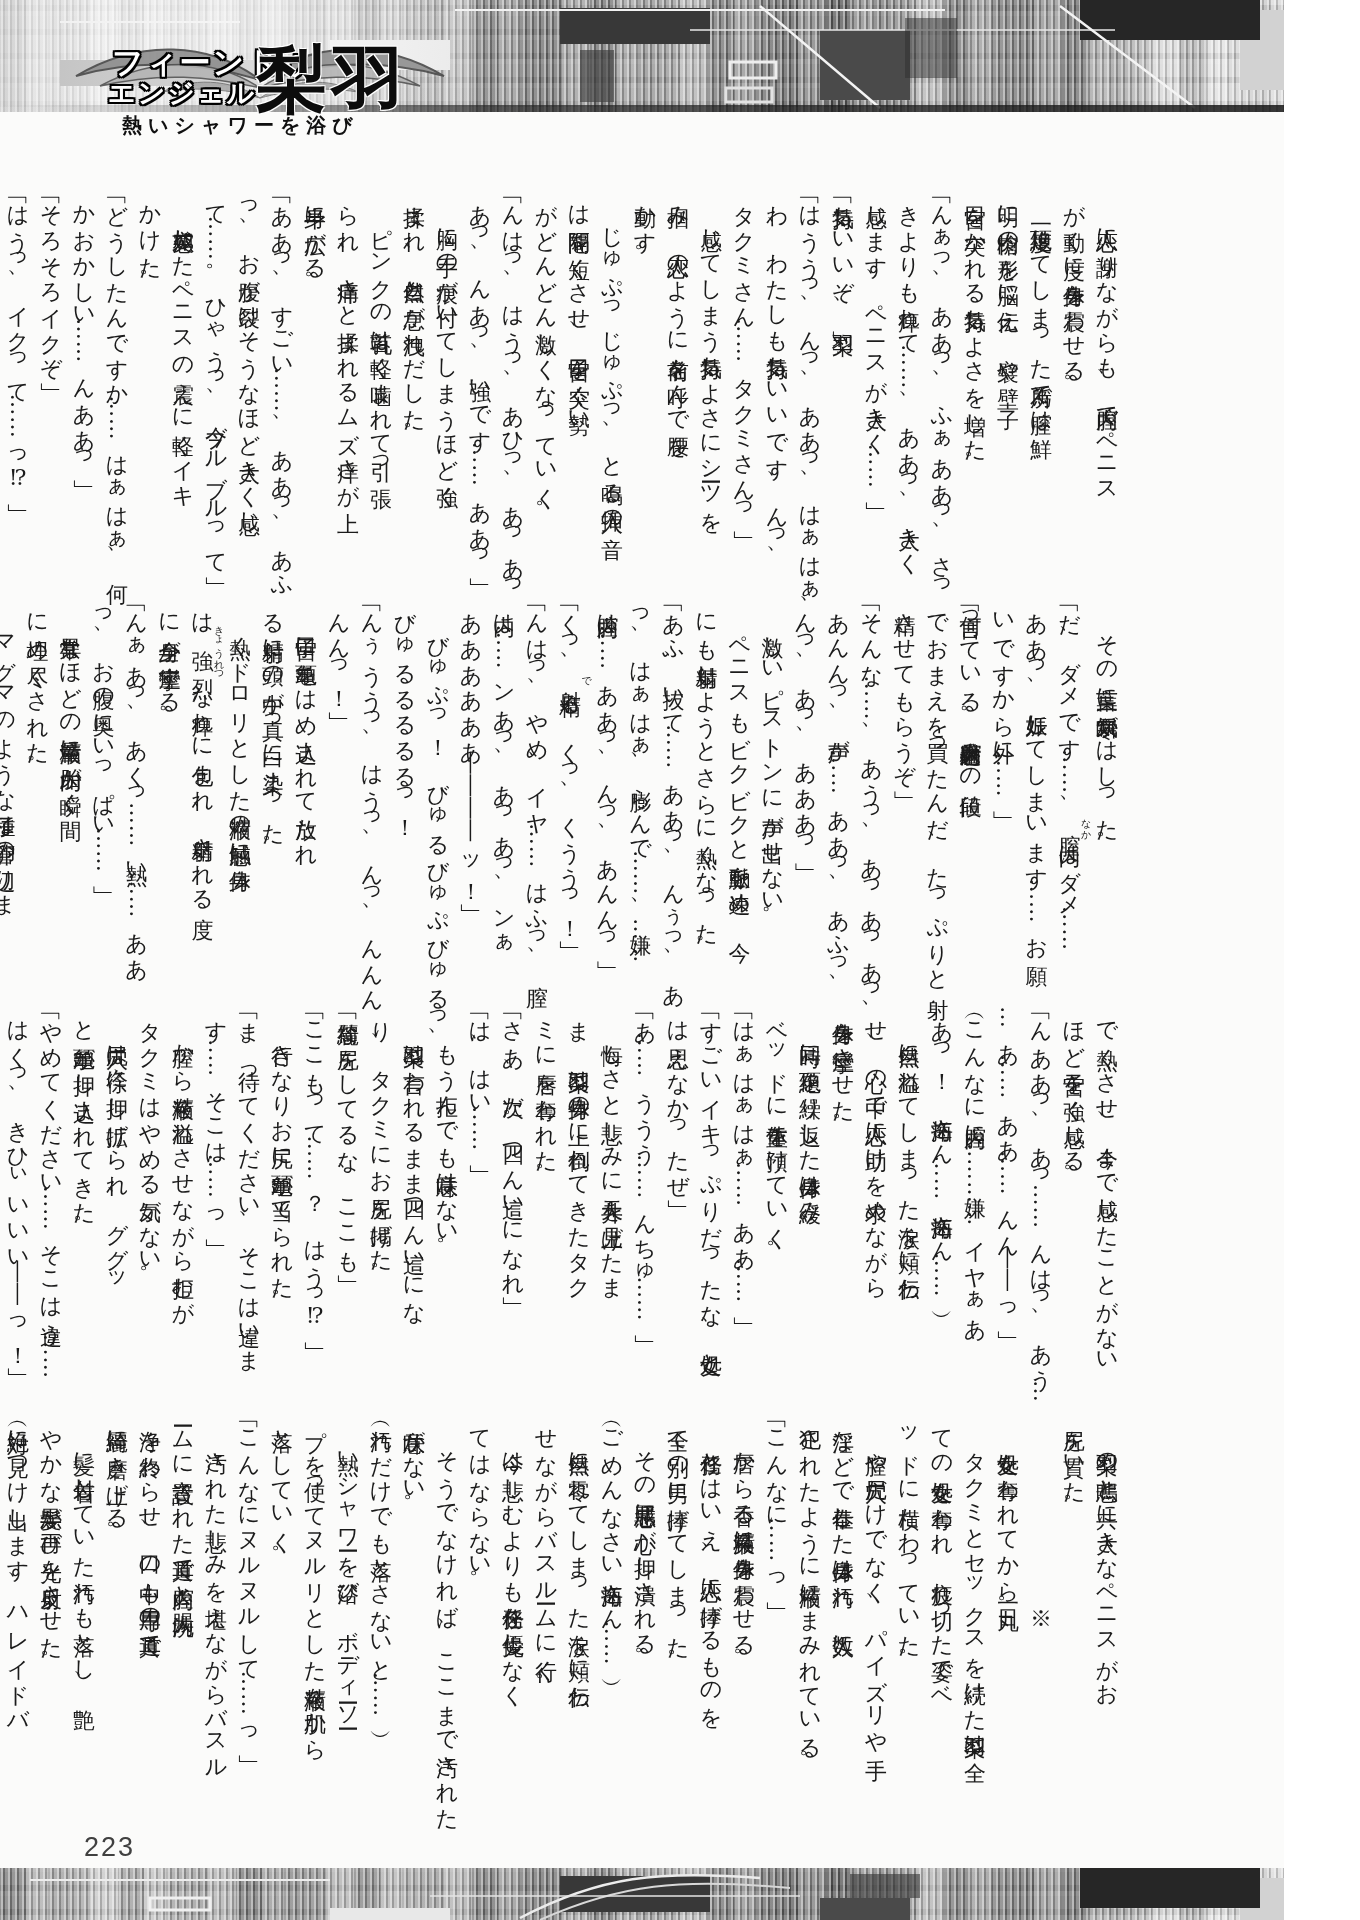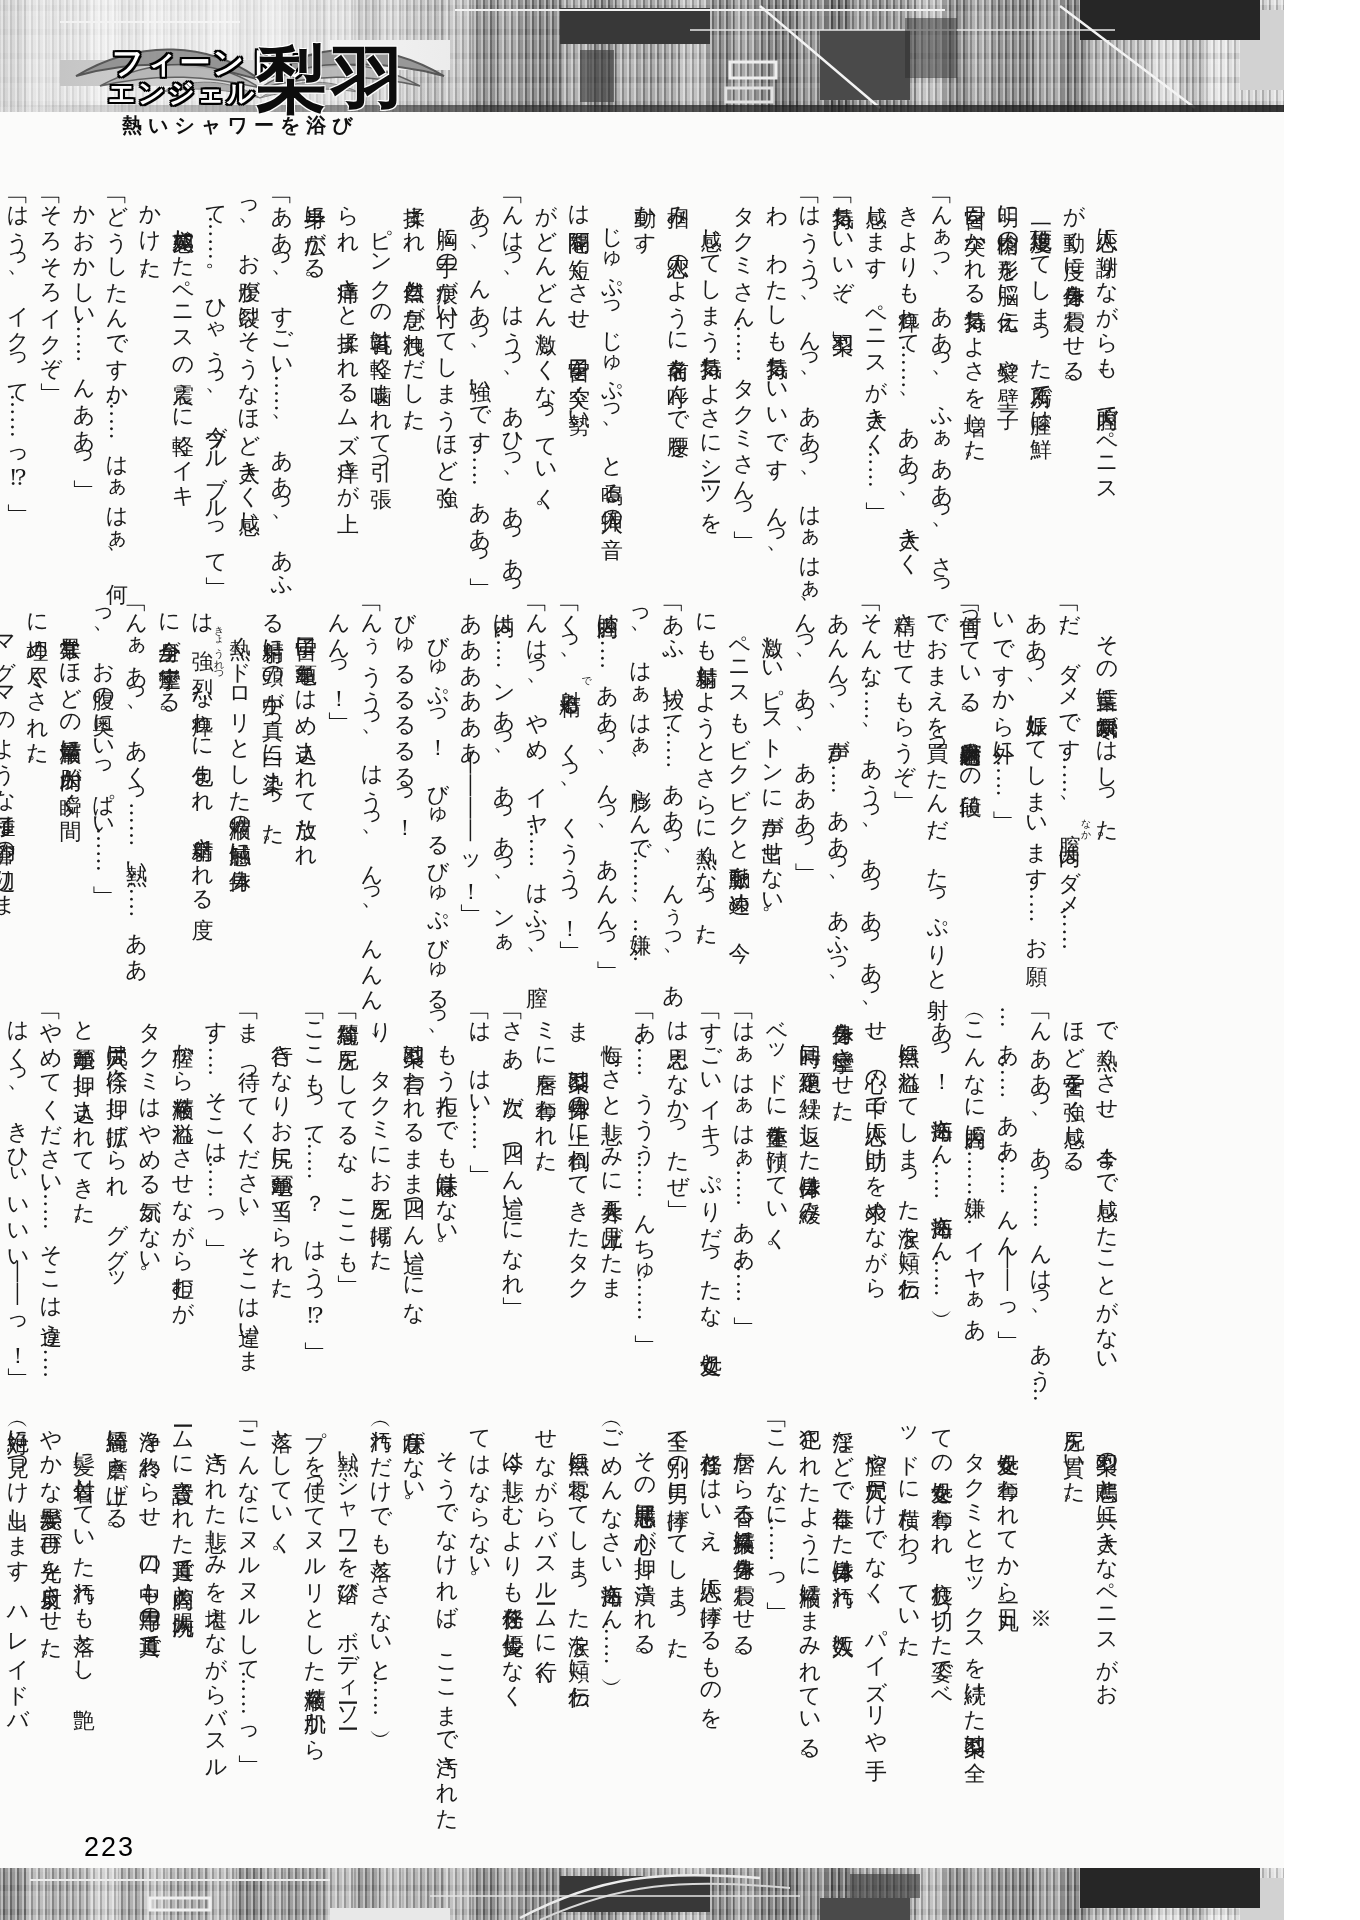--- a/index.html
+++ b/index.html
@@ -43,21 +43,21 @@
     letter-spacing:6px;color:#101010;}
   
   .band{position:absolute;right:160px;height:370px;width:1124px;
     writing-mode:vertical-rl;text-orientation:mixed;
     font-size:22px;line-height:33px;letter-spacing:.5px;}
   .band p{margin:0;padding:0;white-space:nowrap;}
   .band ruby rt{font-size:10px;letter-spacing:0;}
   #band0{top:190px;} #band1{top:598px;} #band2{top:1006px;} #band3{top:1414px;}
   
   .page-number{position:absolute;left:84px;top:1832px;font-size:27px;letter-spacing:2px;
-    color:#000000;font-family:"Liberation Sans","DejaVu Sans",sans-serif;}
+    color:#404040;font-family:"Liberation Sans","DejaVu Sans",sans-serif;}
 </style>
 </head>
 <body>
 
 <div class="page">
 
   <div class="glitch header-band">
     <svg class="band-svg" width="1360" height="112">
       <line x1="455" y1="10" x2="945" y2="10" stroke="#f2f2f2" stroke-width="2"></line>
       <line x1="690" y1="30" x2="1115" y2="30" stroke="#e9e9e9" stroke-width="1.5"></line>

